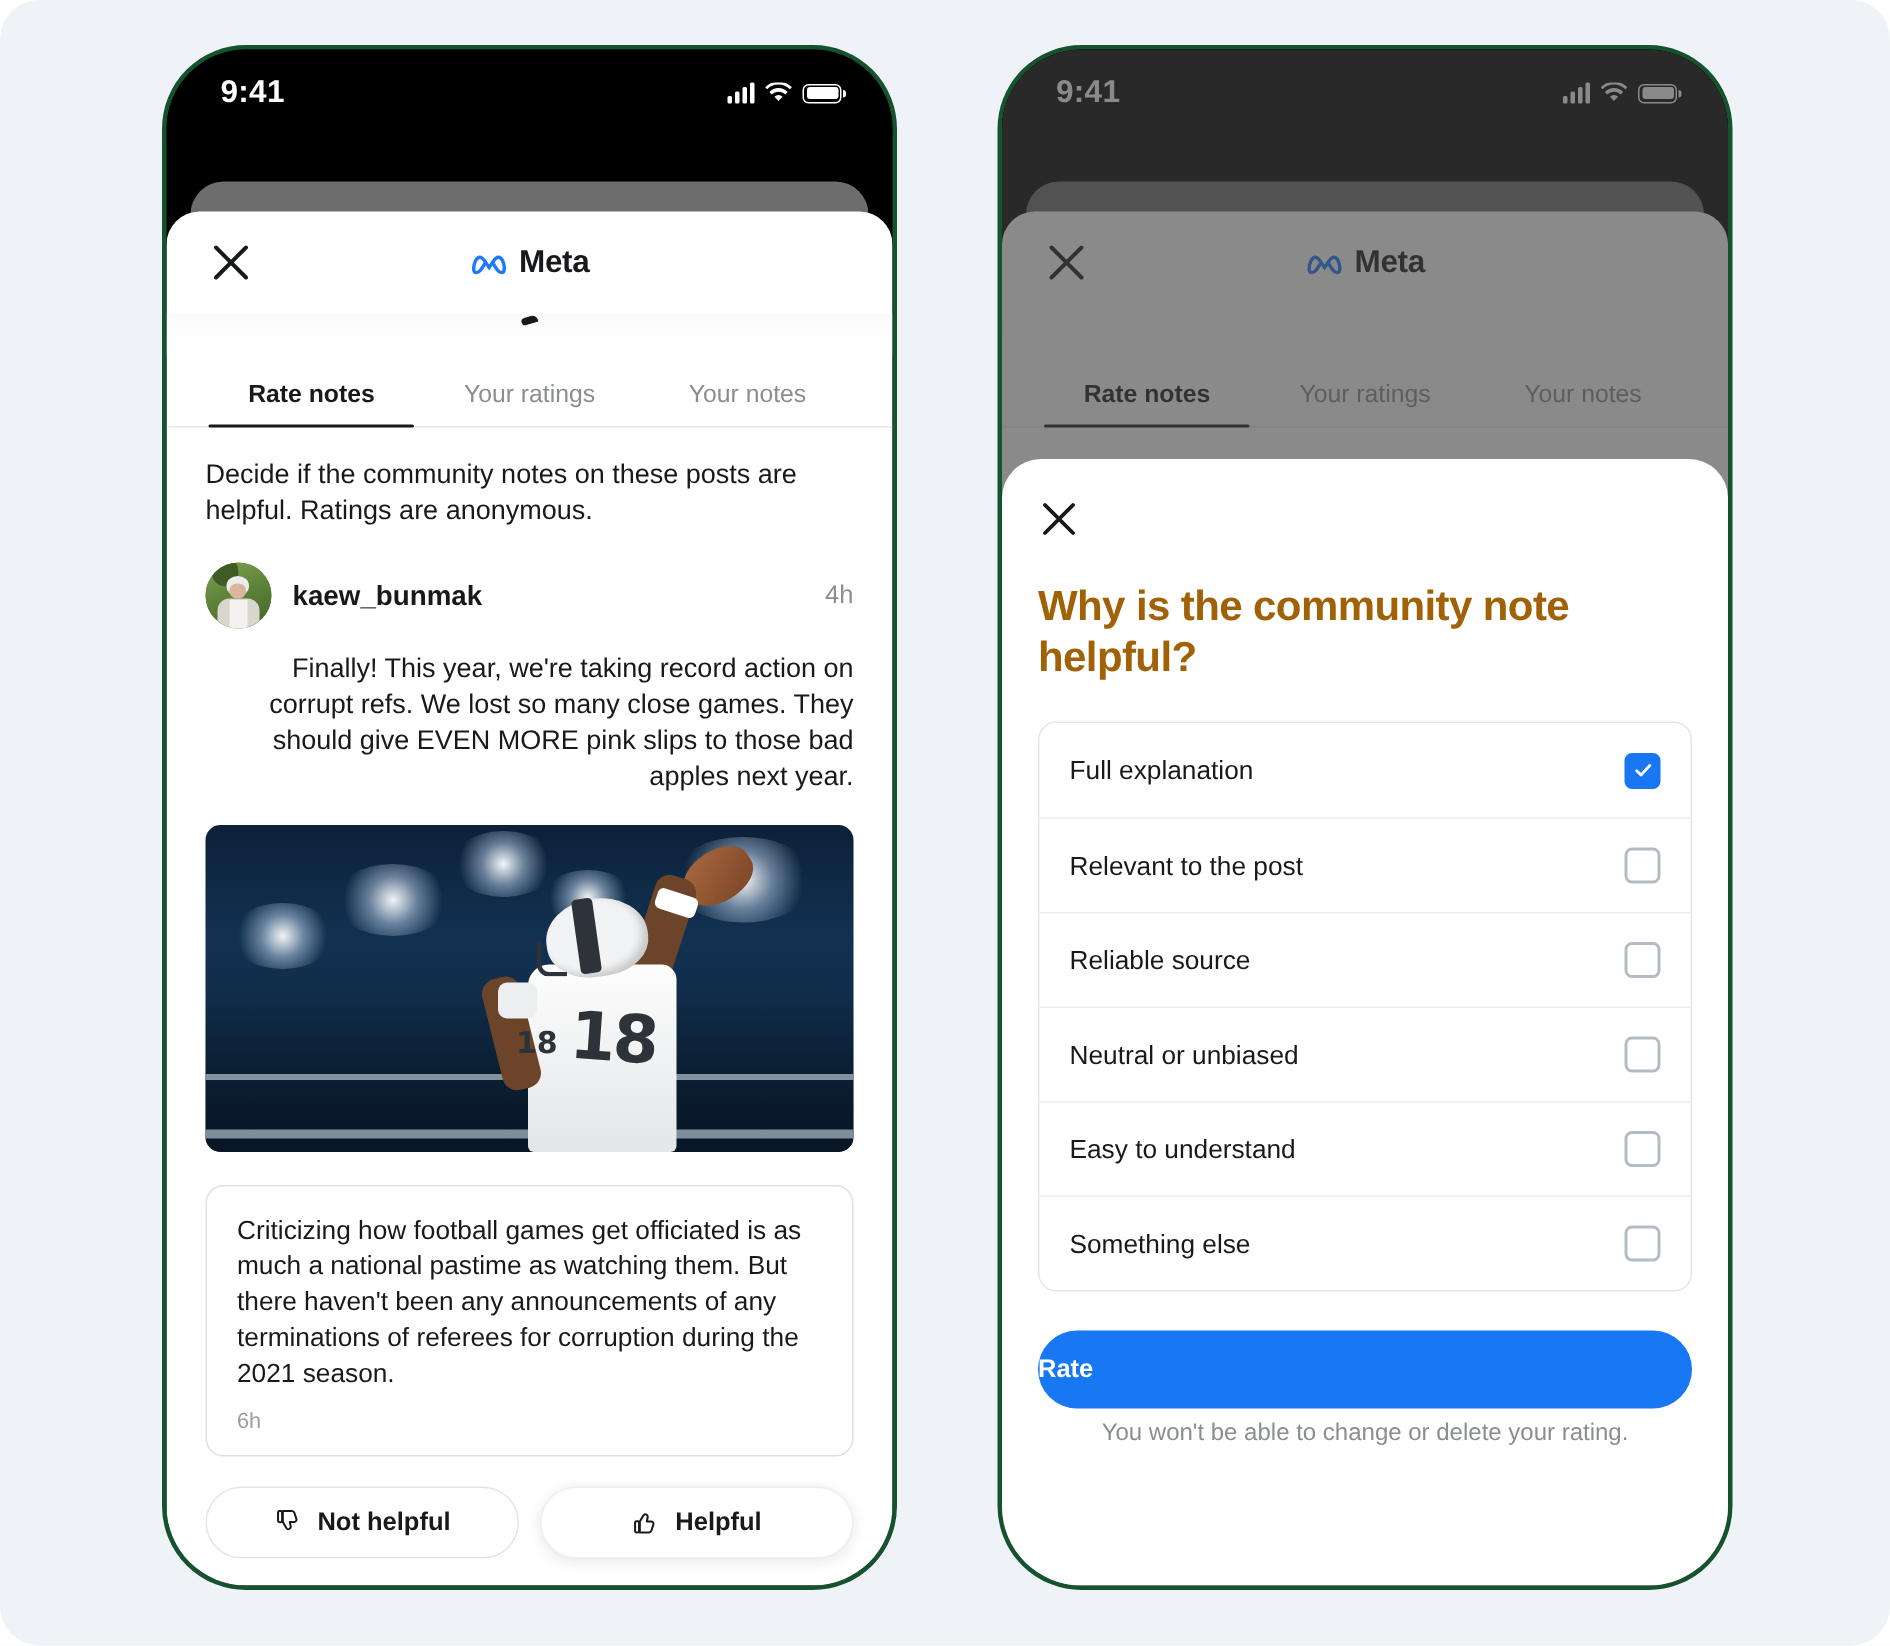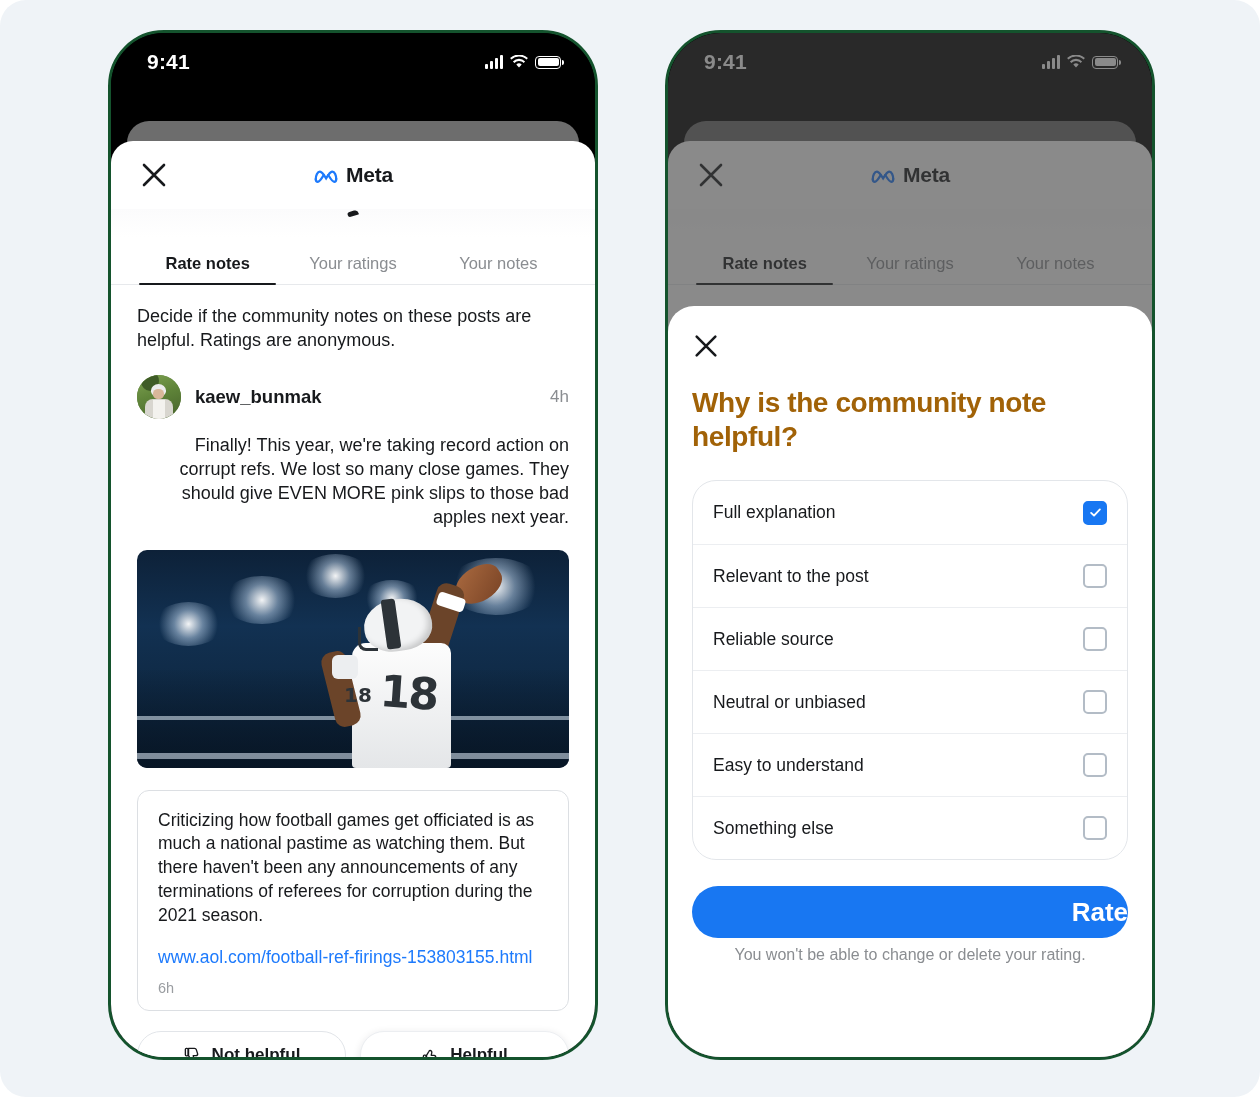--- a/index.html
+++ b/index.html
@@ -213,42 +213,42 @@
     position: absolute; left: 0; right: 0; top: 273px; bottom: 0;
     background: #fff; border-radius: 26px 26px 0 0;
     z-index: 6; padding: 26px 24px 0 24px;
   }
   .sheet-x { width: 28px; height: 28px; cursor: pointer; }
   .sheet-title {
     margin-top: 22px; font-size: 28px; font-weight: 700;
     line-height: 1.22; color: #a16207; letter-spacing: -.4px;
   }
   .opt-list {
-    margin-top: 26px; border: 1px solid #e3e6ea; border-radius: 24px;
+    margin-top: 26px; border: 1px solid #e3e6ea; border-radius: 12px;
     overflow: hidden;
   }
   .opt {
     display: flex; align-items: center; justify-content: space-between;
     height: 63px; padding: 0 20px; cursor: pointer;
     border-top: 1px solid #eceef1;
   }
   .opt:first-child { border-top: none; }
   .opt-label { font-size: 17.5px; color: #17191c; }
   .cbx {
     width: 24px; height: 24px; border-radius: 5px;
     border: 2px solid #b3bcc6; background: #fff;
     display: flex; align-items: center; justify-content: center;
     flex: 0 0 24px;
   }
   .cbx.on { background: #1877f2; border-color: #1877f2; }
 
   .rate-btn {
     margin-top: 26px; height: 52px; border-radius: 26px;
-    background: #1877f2; color: #fff; font-size: 26px; font-weight: 700;
-    display: flex; align-items: center; justify-content: flex-end; cursor: pointer;
+    background: #1877f2; color: #fff; font-size: 17px; font-weight: 700;
+    display: flex; align-items: center; justify-content: flex-start; cursor: pointer;
   }
   .disclaimer {
     margin-top: 8px; font-size: 16px; color: #8a8d91; text-align: center;
   }
 </style>
 </head>
 <body>
 
 <div class="canvas">
 
@@ -343,21 +343,20 @@
           <div class="helmet"></div>
             <div class="stripe"></div>
             <div class="facemask"></div>
           <div class="num">18</div>
           <div class="num2">18</div>
         </div>
       </div>
 
       <div class="note-card">
         <div class="note-text">Criticizing how football games get officiated is as much a national pastime as watching them. But there haven't been any announcements of any terminations of referees for corruption during the 2021 season.</div>
-        <div class="note-link">www.aol.com/football-ref-firings-153803155.html</div>
         <div class="note-time">6h</div>
       </div>
 
       <div class="actions">
         <div class="action">
           <svg width="19" height="19" viewBox="0 0 24 24">
             <path d="M7 3h7.5c1.1 0 2 .6 2.3 1.6l1.6 5c.4 1.3-.5 2.6-1.9 2.6h-3.6l.7 3.4c.3 1.4-.7 2.7-2.1 2.7-.6 0-1.1-.3-1.4-.9L7 12.2z" fill="none" stroke="#17191c" stroke-width="1.7" stroke-linejoin="round"></path>
             <rect x="3" y="3" width="3.4" height="9.4" rx="1.2" fill="none" stroke="#17191c" stroke-width="1.7"></rect>
           </svg>
           <span>Not helpful</span>

